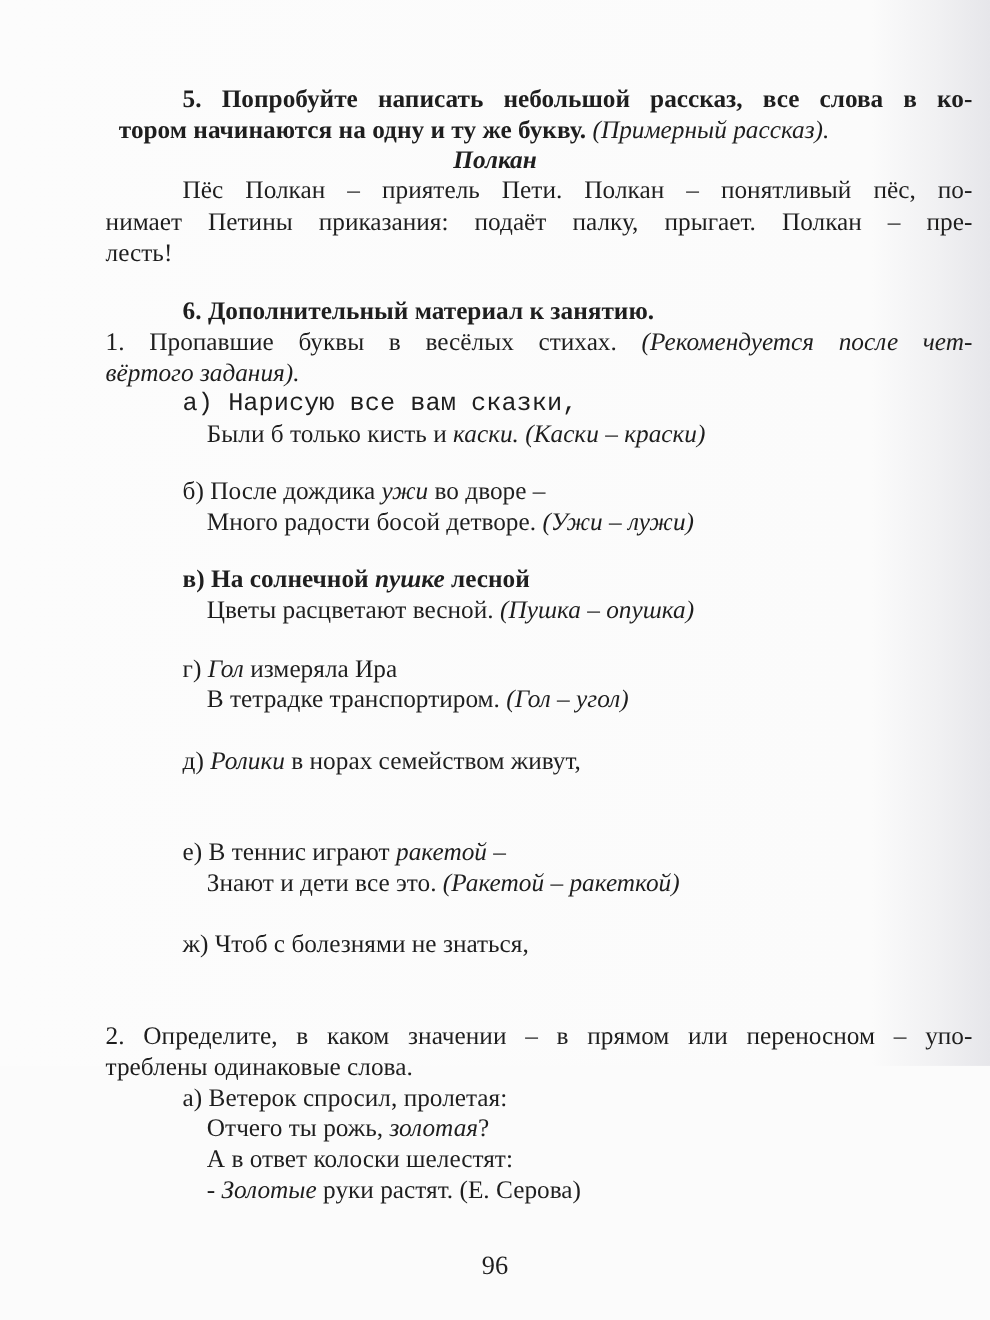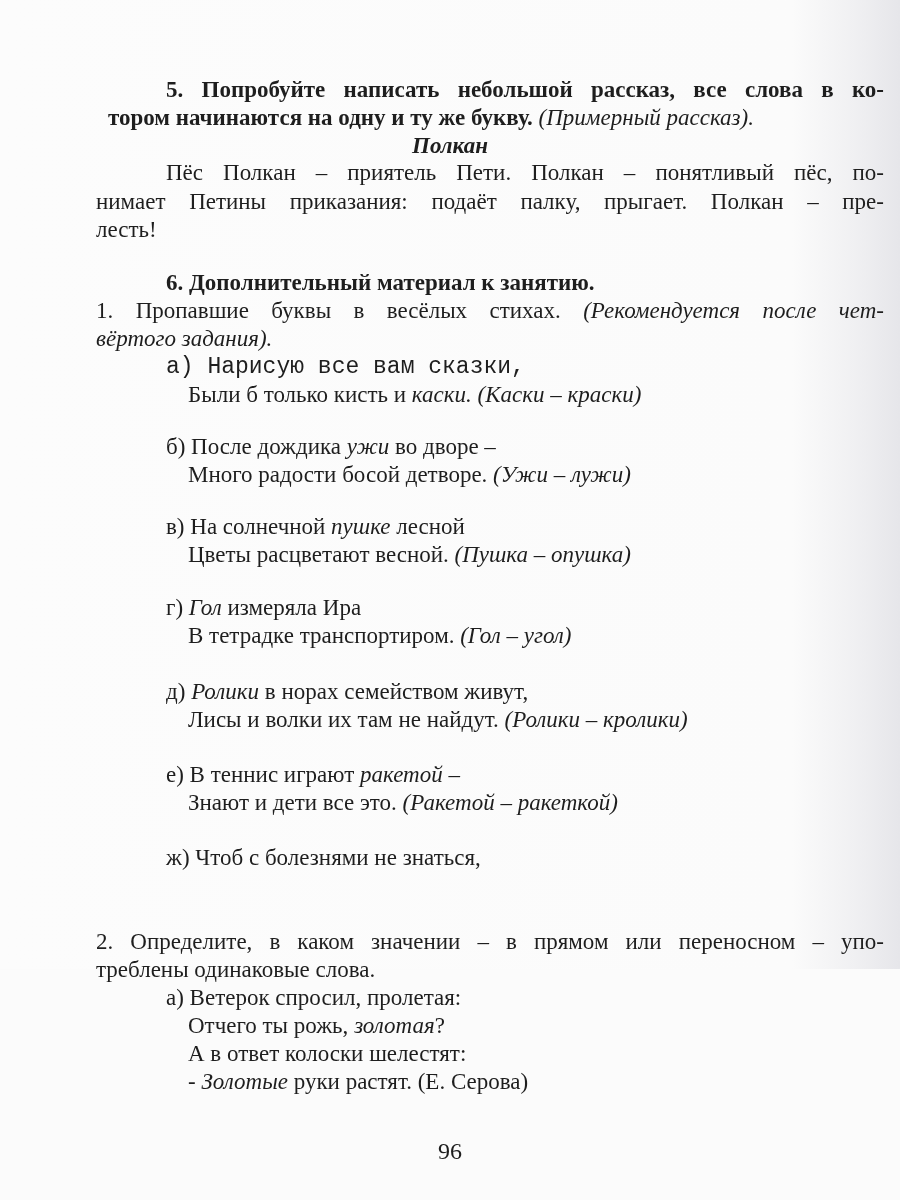--- a/index.html
+++ b/index.html
@@ -72,39 +72,36 @@
     <span class="it">(Каски – краски)</span>
   </div>
 
   <div class="line" style="left:166px; top:432px;text-align:center;">
     <span>б) После дождика </span><span class="it">ужи</span><span> во дворе –</span>
   </div>
   <div class="line" style="left:188px; top:460px;">
     <span>Много радости босой детворе. </span><span class="it">(Ужи – лужи)</span>
   </div>
 
-  <div class="line" style="left:166px; top:512px;">
+  <div class="line" style="left:166px; top:512px;font-weight:bold;">
     <span>в) На солнечной </span><span class="it">пушке</span><span> лесной</span>
   </div>
   <div class="line" style="left:188px; top:540px;">
     <span>Цветы расцветают весной. </span><span class="it">(Пушка – опушка)</span>
   </div>
 
   <div class="line" style="left:166px; top:593px;">
     <span>г) </span><span class="it">Гол</span><span> измеряла Ира</span>
   </div>
   <div class="line" style="left:188px; top:621px;">
     <span>В тетрадке транспортиром. </span><span class="it">(Гол – угол)</span>
   </div>
 
   <div class="line" style="left:166px; top:677px;">
     <span>д) </span><span class="it">Ролики</span><span> в норах семейством живут,</span>
-  </div>
-  <div class="line" style="left:188px; top:705px;">
-    <span>Лисы и волки их там не найдут. </span><span class="it">(Ролики – кролики)</span>
   </div>
 
   <div class="line" style="left:166px; top:760px;">
     <span>е) В теннис играют </span><span class="it">ракетой</span><span> –</span>
   </div>
   <div class="line" style="left:188px; top:788px;">
     <span>Знают и дети все это. </span><span class="it">(Ракетой – ракеткой)</span>
   </div>
 
   <div class="line" style="left:166px; top:843px;">

